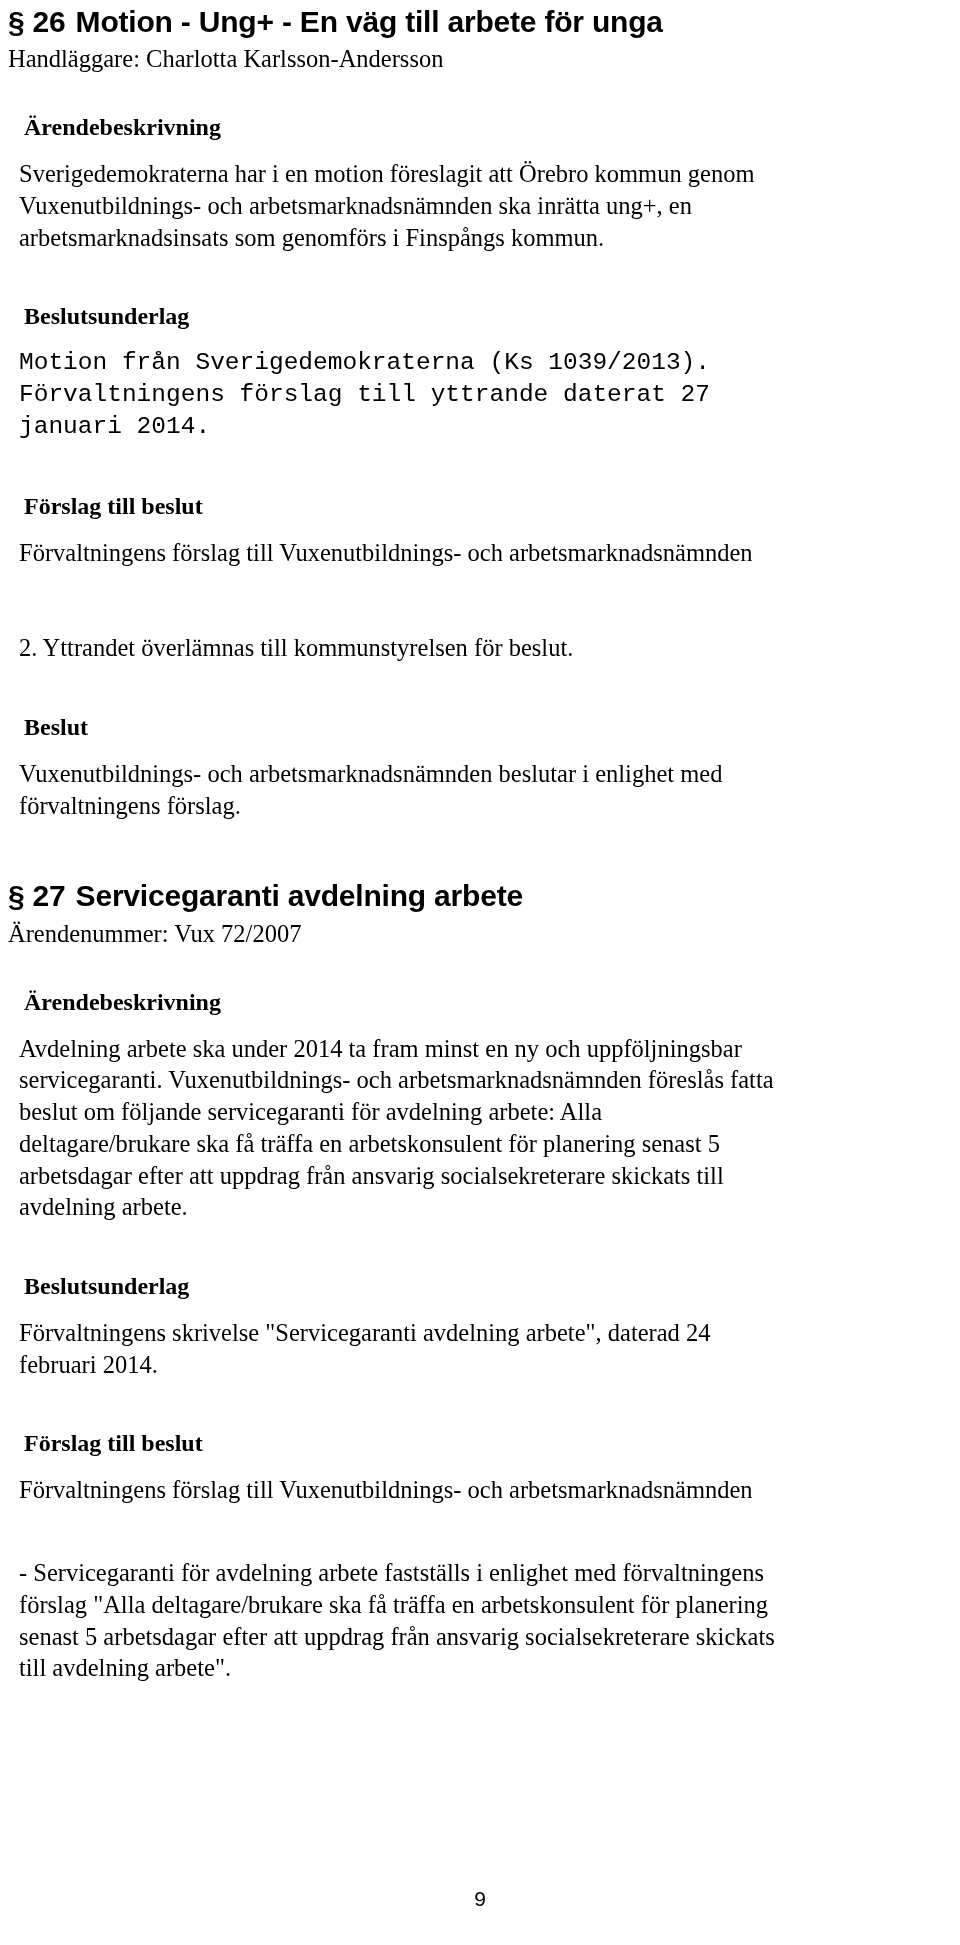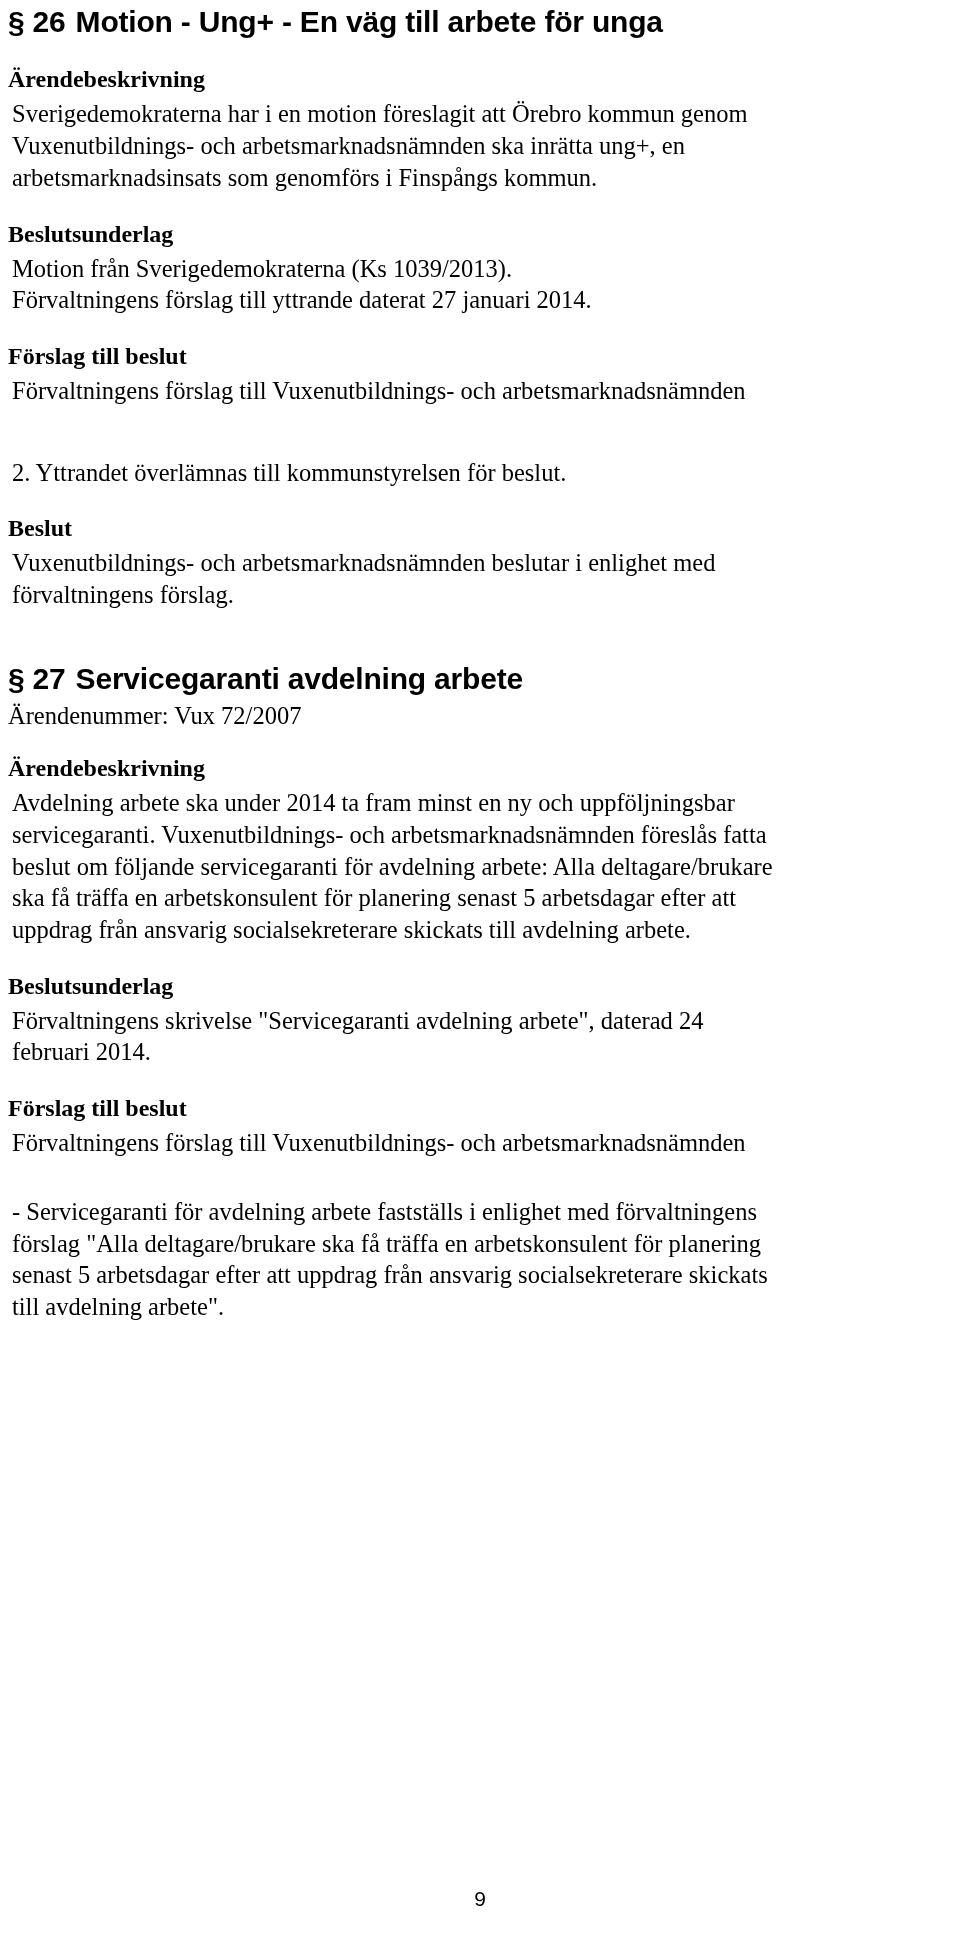--- a/index.html
+++ b/index.html
@@ -50,27 +50,27 @@
     line-height: 1.30;
     margin: 0;
   }
 
   
   .sub-heading {
     font-family: "Liberation Serif", "DejaVu Serif", serif;
     font-weight: bold;
     font-size: 24px;
     line-height: 1.25;
-    margin: 0;
+    margin: 16px;
   }
 
   p.body {
     font-size: 24.5px;
     line-height: 1.295;
-    margin: 4px;
+    margin: 11px;
     text-align: left;
   }
   .gap-md { height: 21px; }
   .gap-lg { height: 29px; }
   .gap-sec { height: 46px; }
 
   .page-number {
     position: absolute;
     left: 0;
     right: 0;
@@ -84,30 +84,31 @@
 </head>
 <body>
 
 <div class="page">
   <div class="content">
 
     <div>
       <h1 class="sec-heading">
         <span class="num">§ 26</span><span>Motion - Ung+ - En väg till arbete för unga</span>
       </h1>
+      <div class="meta">Handläggare: Charlotta Karlsson-Andersson</div>
 
       <div class="gap-md"></div>
 
       <h2 class="sub-heading">Ärendebeskrivning</h2>
       <p class="body">Sverigedemokraterna har i en motion föreslagit att Örebro kommun genom Vuxenutbildnings- och arbetsmarknadsnämnden ska inrätta ung+, en arbetsmarknadsinsats som genomförs i Finspångs kommun.</p>
 
       <div class="gap-md"></div>
 
       <h2 class="sub-heading">Beslutsunderlag</h2>
-      <p class="body" style="white-space: pre-line;">Motion från Sverigedemokraterna (Ks 1039/2013).
+      <p class="body" style="white-space: pre-line; font-family: Liberation Mono, monospace;">Motion från Sverigedemokraterna (Ks 1039/2013).
 Förvaltningens förslag till yttrande daterat 27 januari 2014.</p>
 
       <div class="gap-md"></div>
 
       <h2 class="sub-heading">Förslag till beslut</h2>
       <p class="body">Förvaltningens förslag till Vuxenutbildnings- och arbetsmarknadsnämnden</p>
       <div class="gap-md"></div>
       <div class="gap-md"></div>
       <p class="body">2. Yttrandet överlämnas till kommunstyrelsen för beslut.</p>
 

